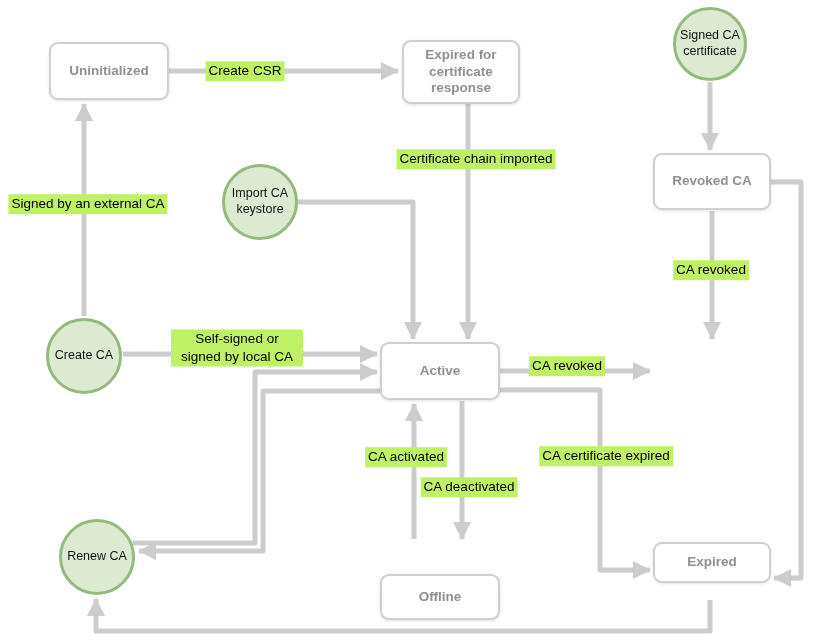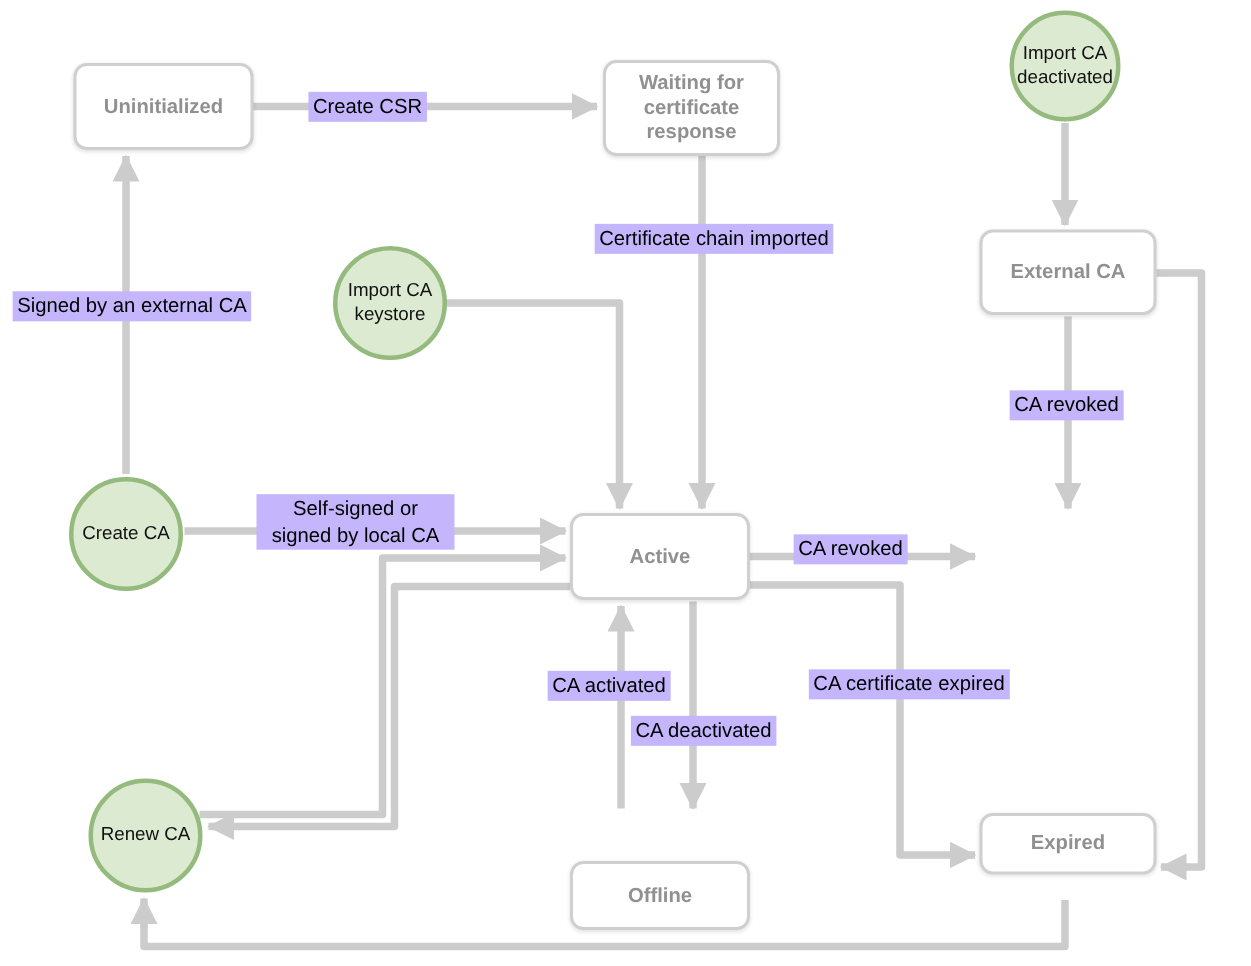--- a/index.html
+++ b/index.html
@@ -15,21 +15,21 @@
     box-shadow:0 1px 3px rgba(0,0,0,.12);box-sizing:border-box;line-height:1.25;
   }
   .state span{display:block;width:100%;padding:0 8px;}
   .action{
     position:absolute;border-radius:50%;background:#ddead2;border:3px solid #94ba7d;
     display:flex;align-items:center;justify-content:center;text-align:center;
     font-size:12.5px;color:#111;line-height:1.25;box-sizing:border-box;
   }
   .action span{display:block;width:100%;}
   .elabel{
-    position:absolute;transform:translate(-50%,-50%);background:#c4b5fd;color:#000;
+    position:absolute;transform:translate(-50%,-50%);background:#bef264;color:#000;
     font-size:13.5px;line-height:1.3;padding:1px 3px;white-space:nowrap;text-align:center;
   }
   .elabel.wrap{white-space:normal;width:126px;}
 </style>
 </head>
 <body>
 
 <div id="canvas">
 
   <svg id="edges" viewBox="0 0 834 644" xmlns="http://www.w3.org/2000/svg">
@@ -54,37 +54,37 @@
       <path d="M 710 600 L 710 631 L 96 631 L 96 599" marker-end="url(#arrow)"></path>
       <path d="M 380 391 L 263 391 L 263 551 L 139 551" marker-end="url(#arrow)"></path>
       <path d="M 133 543 L 255 543 L 255 372 L 377 372" marker-end="url(#arrow)"></path>
     </g>
   </svg>
 
   <div class="state" style="left:25px;top:42px;width:120px;height:58px;margin-left:24px;">
     <span>Uninitialized</span>
   </div>
   <div class="state" style="left:402px;top:40px;width:118px;height:64px;">
-    <span>Waiting for certificate response</span>
+    <span>Expired for certificate response</span>
   </div>
   <div class="state" style="left:653px;top:153px;width:118px;height:57px;">
-    <span>External CA</span>
+    <span>Revoked CA</span>
   </div>
   <div class="state" style="left:380px;top:342px;width:120px;height:58px;">
     <span>Active</span>
   </div>
   <div class="state" style="left:380px;top:574px;width:120px;height:46px;">
     <span>Offline</span>
   </div>
   <div class="state" style="left:653px;top:542px;width:118px;height:41px;align-items:center;">
     <span>Expired</span>
   </div>
 
   <div class="action" style="left:673px;top:7px;width:74px;height:74px;">
-    <span>Import CA deactivated</span>
+    <span>Signed CA certificate</span>
   </div>
   <div class="action" style="left:222px;top:164px;width:76px;height:76px;">
     <span>Import CA keystore</span>
   </div>
   <div class="action" style="left:46px;top:318px;width:76px;height:76px;">
     <span>Create CA</span>
   </div>
   <div class="action" style="left:59px;top:519px;width:76px;height:76px;">
     <span>Renew CA</span>
   </div>

